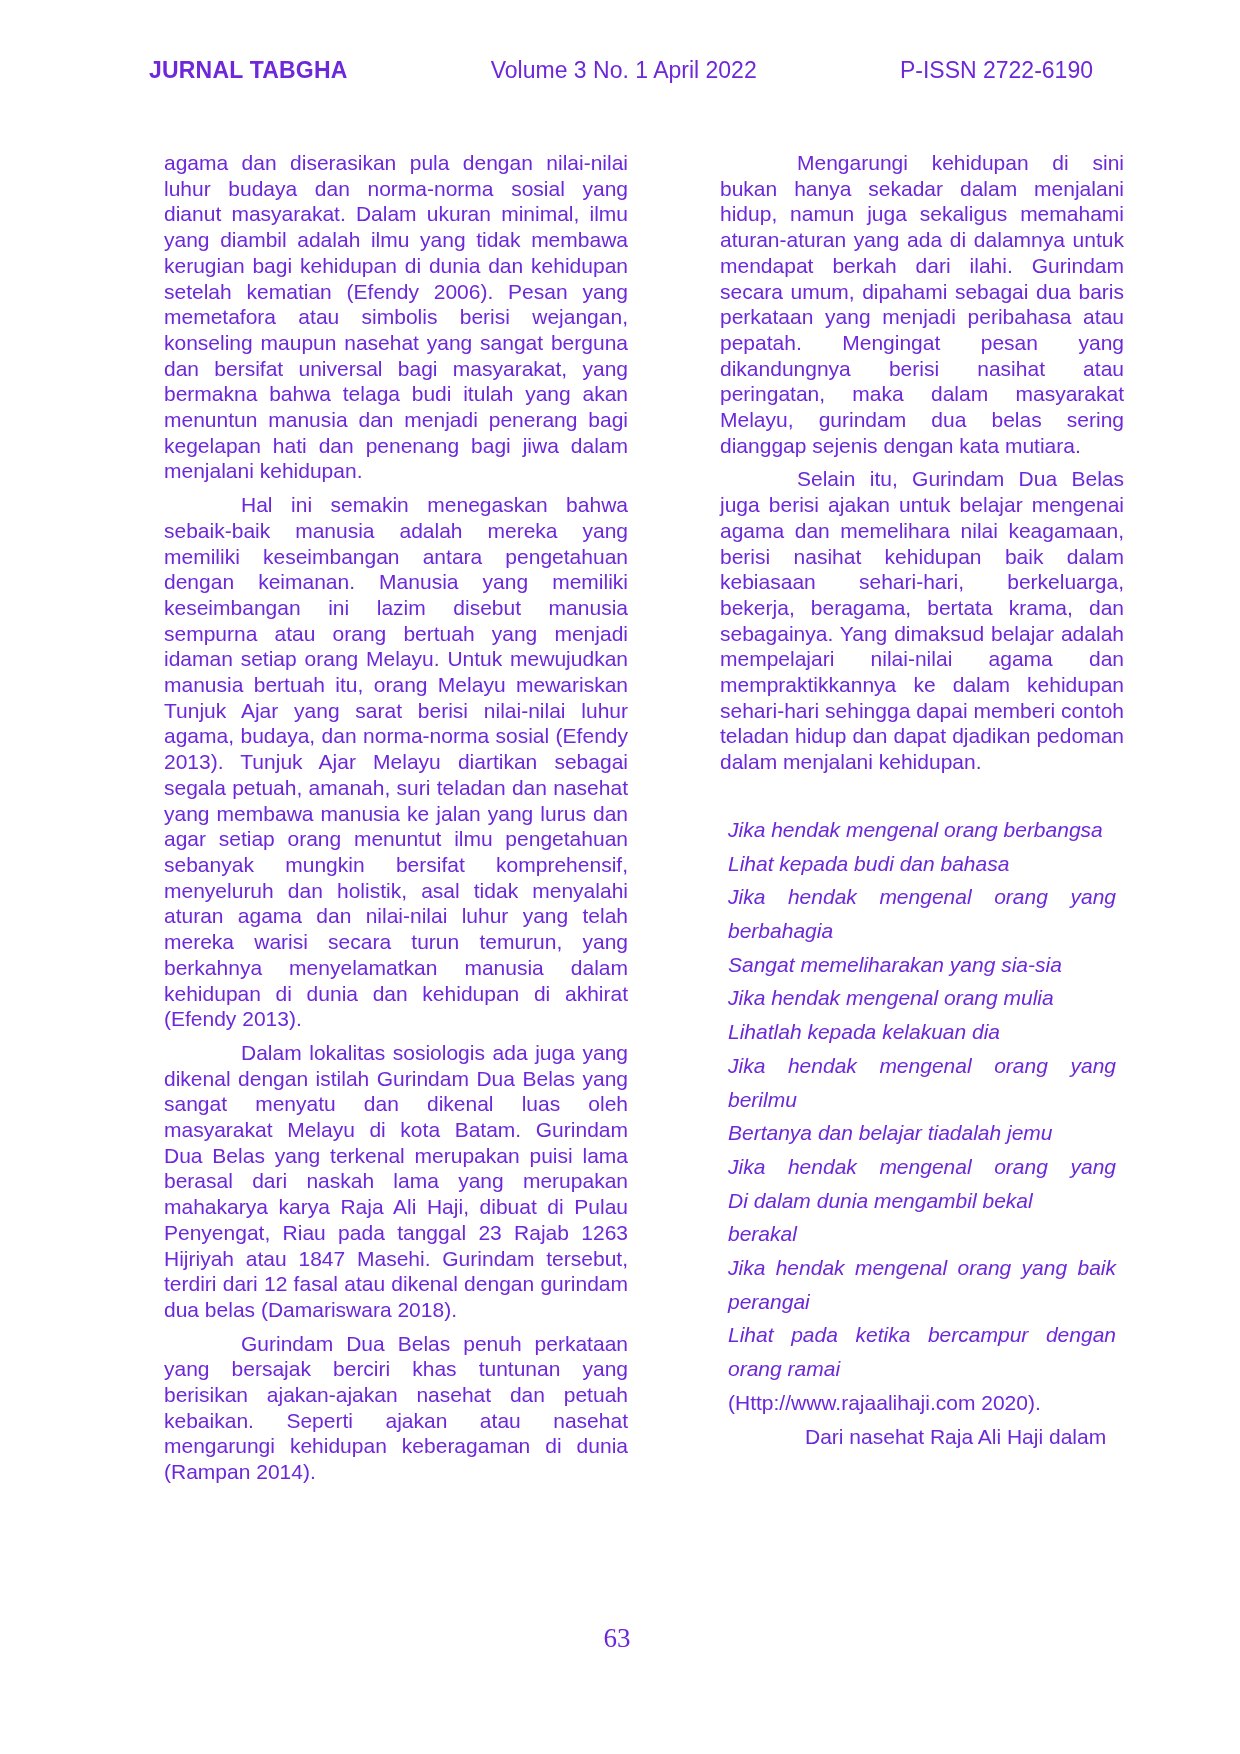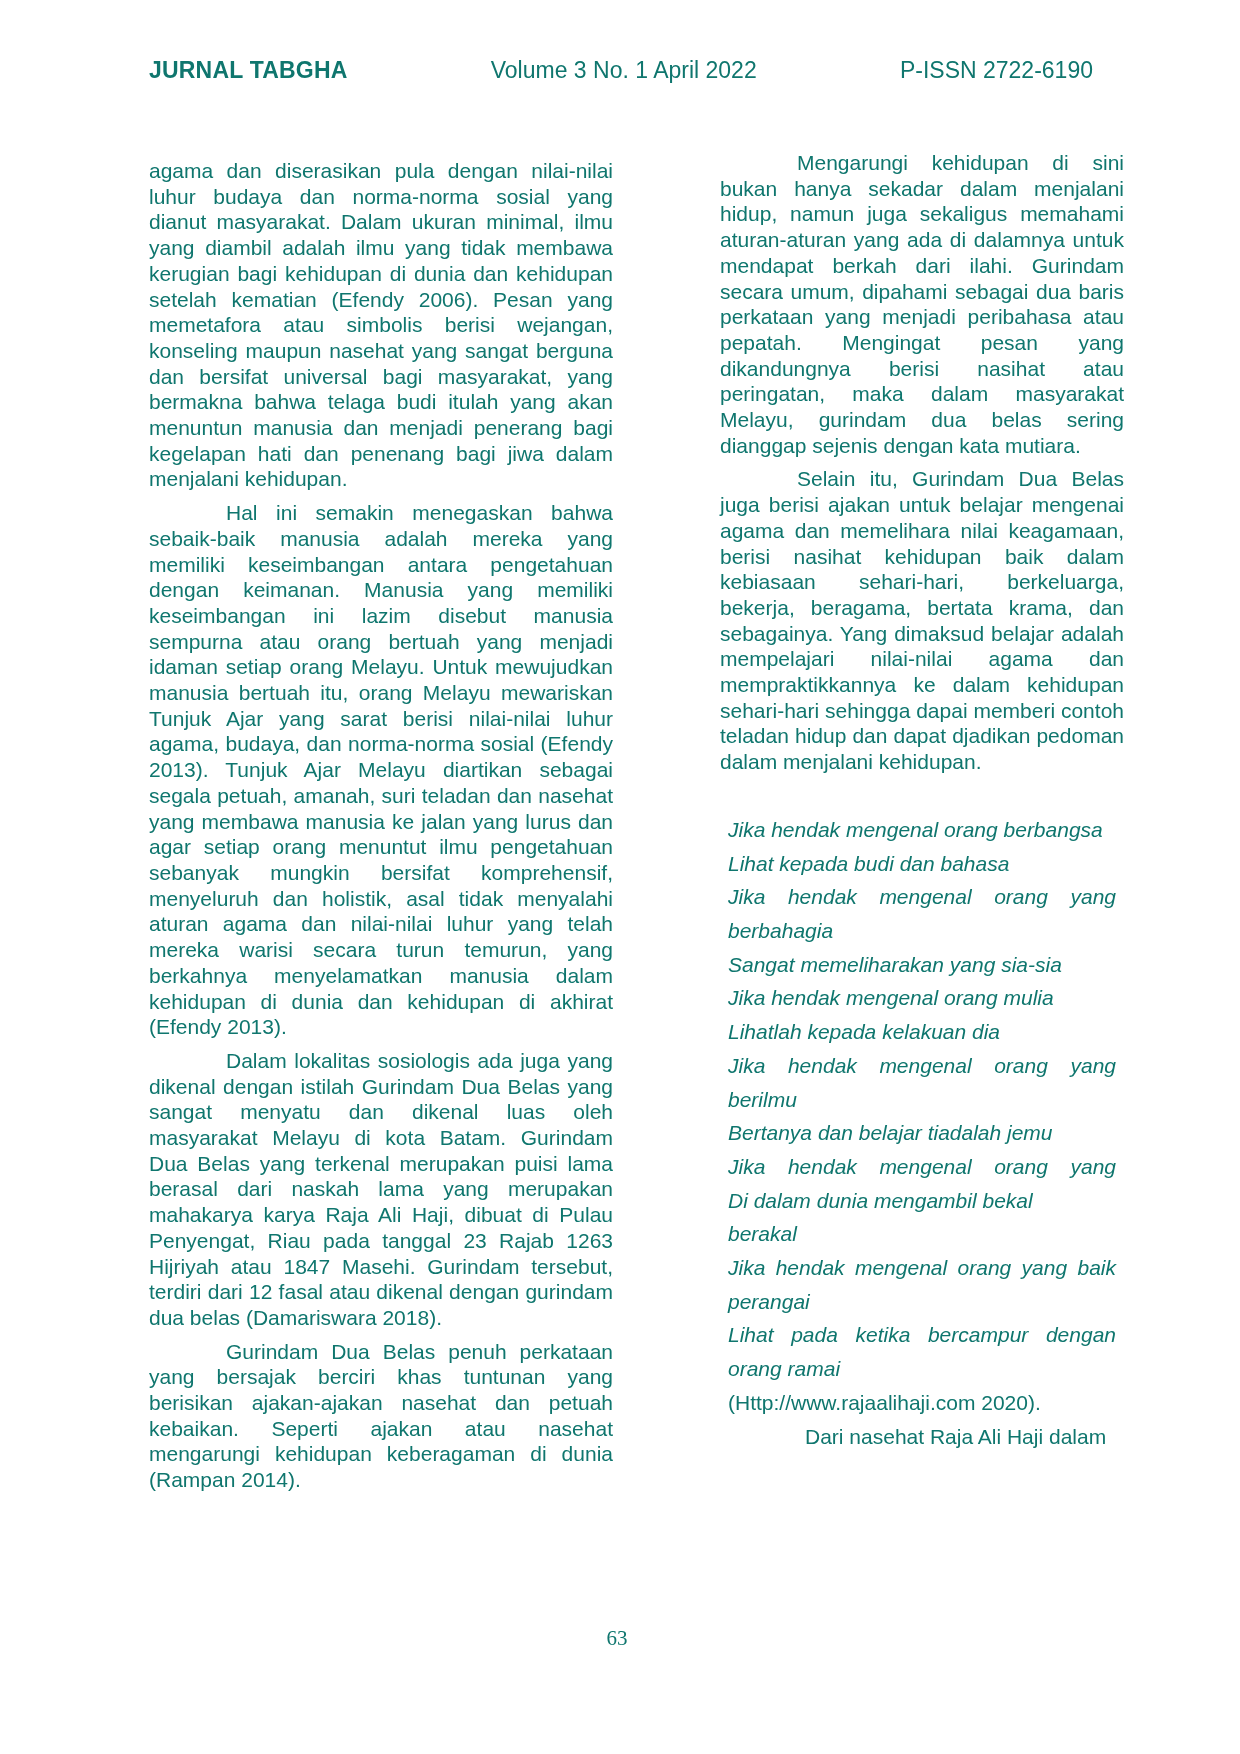--- a/index.html
+++ b/index.html
@@ -2,21 +2,21 @@
 <html><head>
 <meta charset="utf-8">
 <style>
   html, body { margin: 0; padding: 0; background: #e8e8e8; }
   .page {
     position: relative;
     width: 1240px;
     height: 1754px;
     background: #ffffff;
     font-family: "Liberation Sans", sans-serif;
-    color: #0f766e;
+    color: #6d28d9;
     overflow: hidden;
     margin: 0 auto;
   }
   .header {
     position: absolute;
     left: 149px;
     top: 57px;
     width: 944px;
     display: flex;
     justify-content: space-between;
@@ -26,21 +26,21 @@
     white-space: nowrap;
   }
   .h-left { font-weight: bold; letter-spacing: 0.2px; }
   .col {
     position: absolute;
     top: 150px;
     font-size: 21px;
     line-height: 25.7px;
     text-align: justify;
   }
-  .col-left  { left: 149px; width: 464px; margin-top: 8px; }
+  .col-left  { left: 164px; width: 464px; }
   .col-right { left: 720px; width: 404px; }
   .para { margin: 0 0 8px 0; }
   .para.indent { text-indent: 77px; }
   .verse-spacer { height: 26px; }
   .verse-line {
     font-style: italic;
     text-align: left;
     margin: 8px;
   }
   .verse-line.stretch {
@@ -49,21 +49,21 @@
   }
   .verse-line.roman { font-style: normal; }
   .verse-line.indent { text-indent: 77px; }
   .footer {
     position: absolute;
     left: 0;
     top: 1625px;
     width: 1234px;
     text-align: center;
     font-family: "Liberation Serif", serif;
-    font-size: 21px;
+    font-size: 27px;
     line-height: 27px;
   }
 </style>
 </head>
 <body>
 
 <div class="page">
 
   <div class="header">
     <span class="h-left">JURNAL TABGHA</span>

